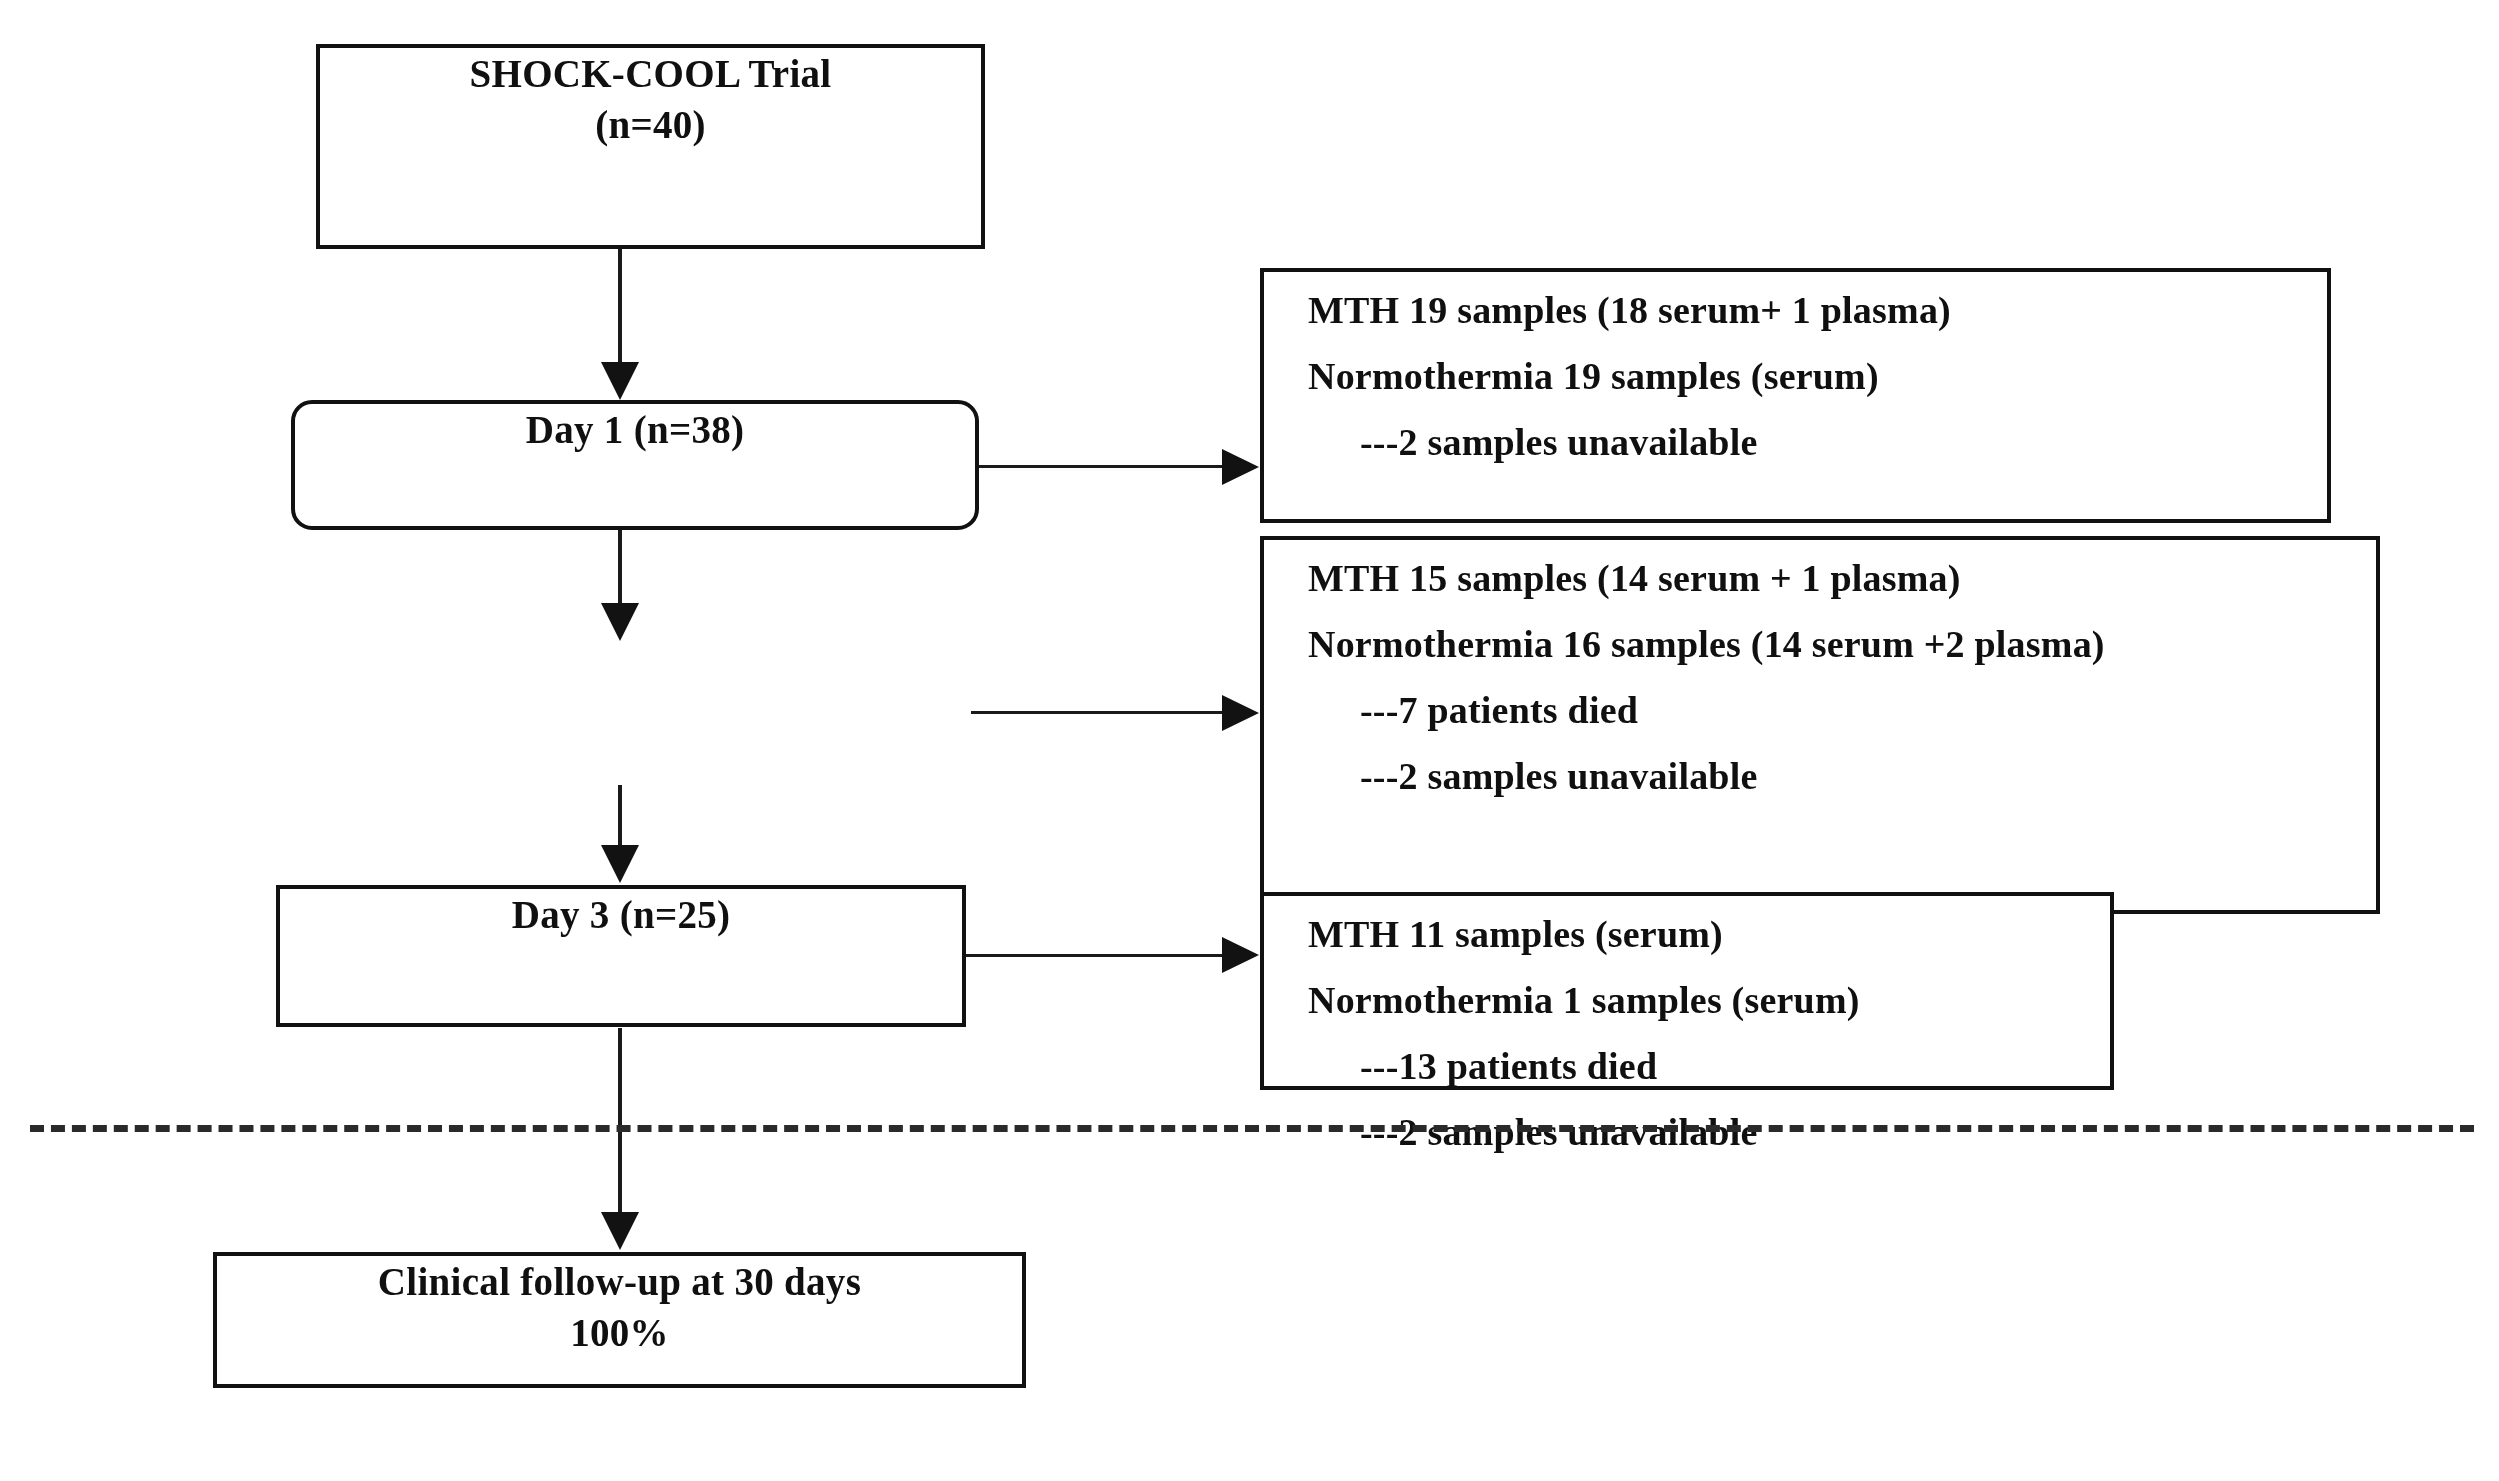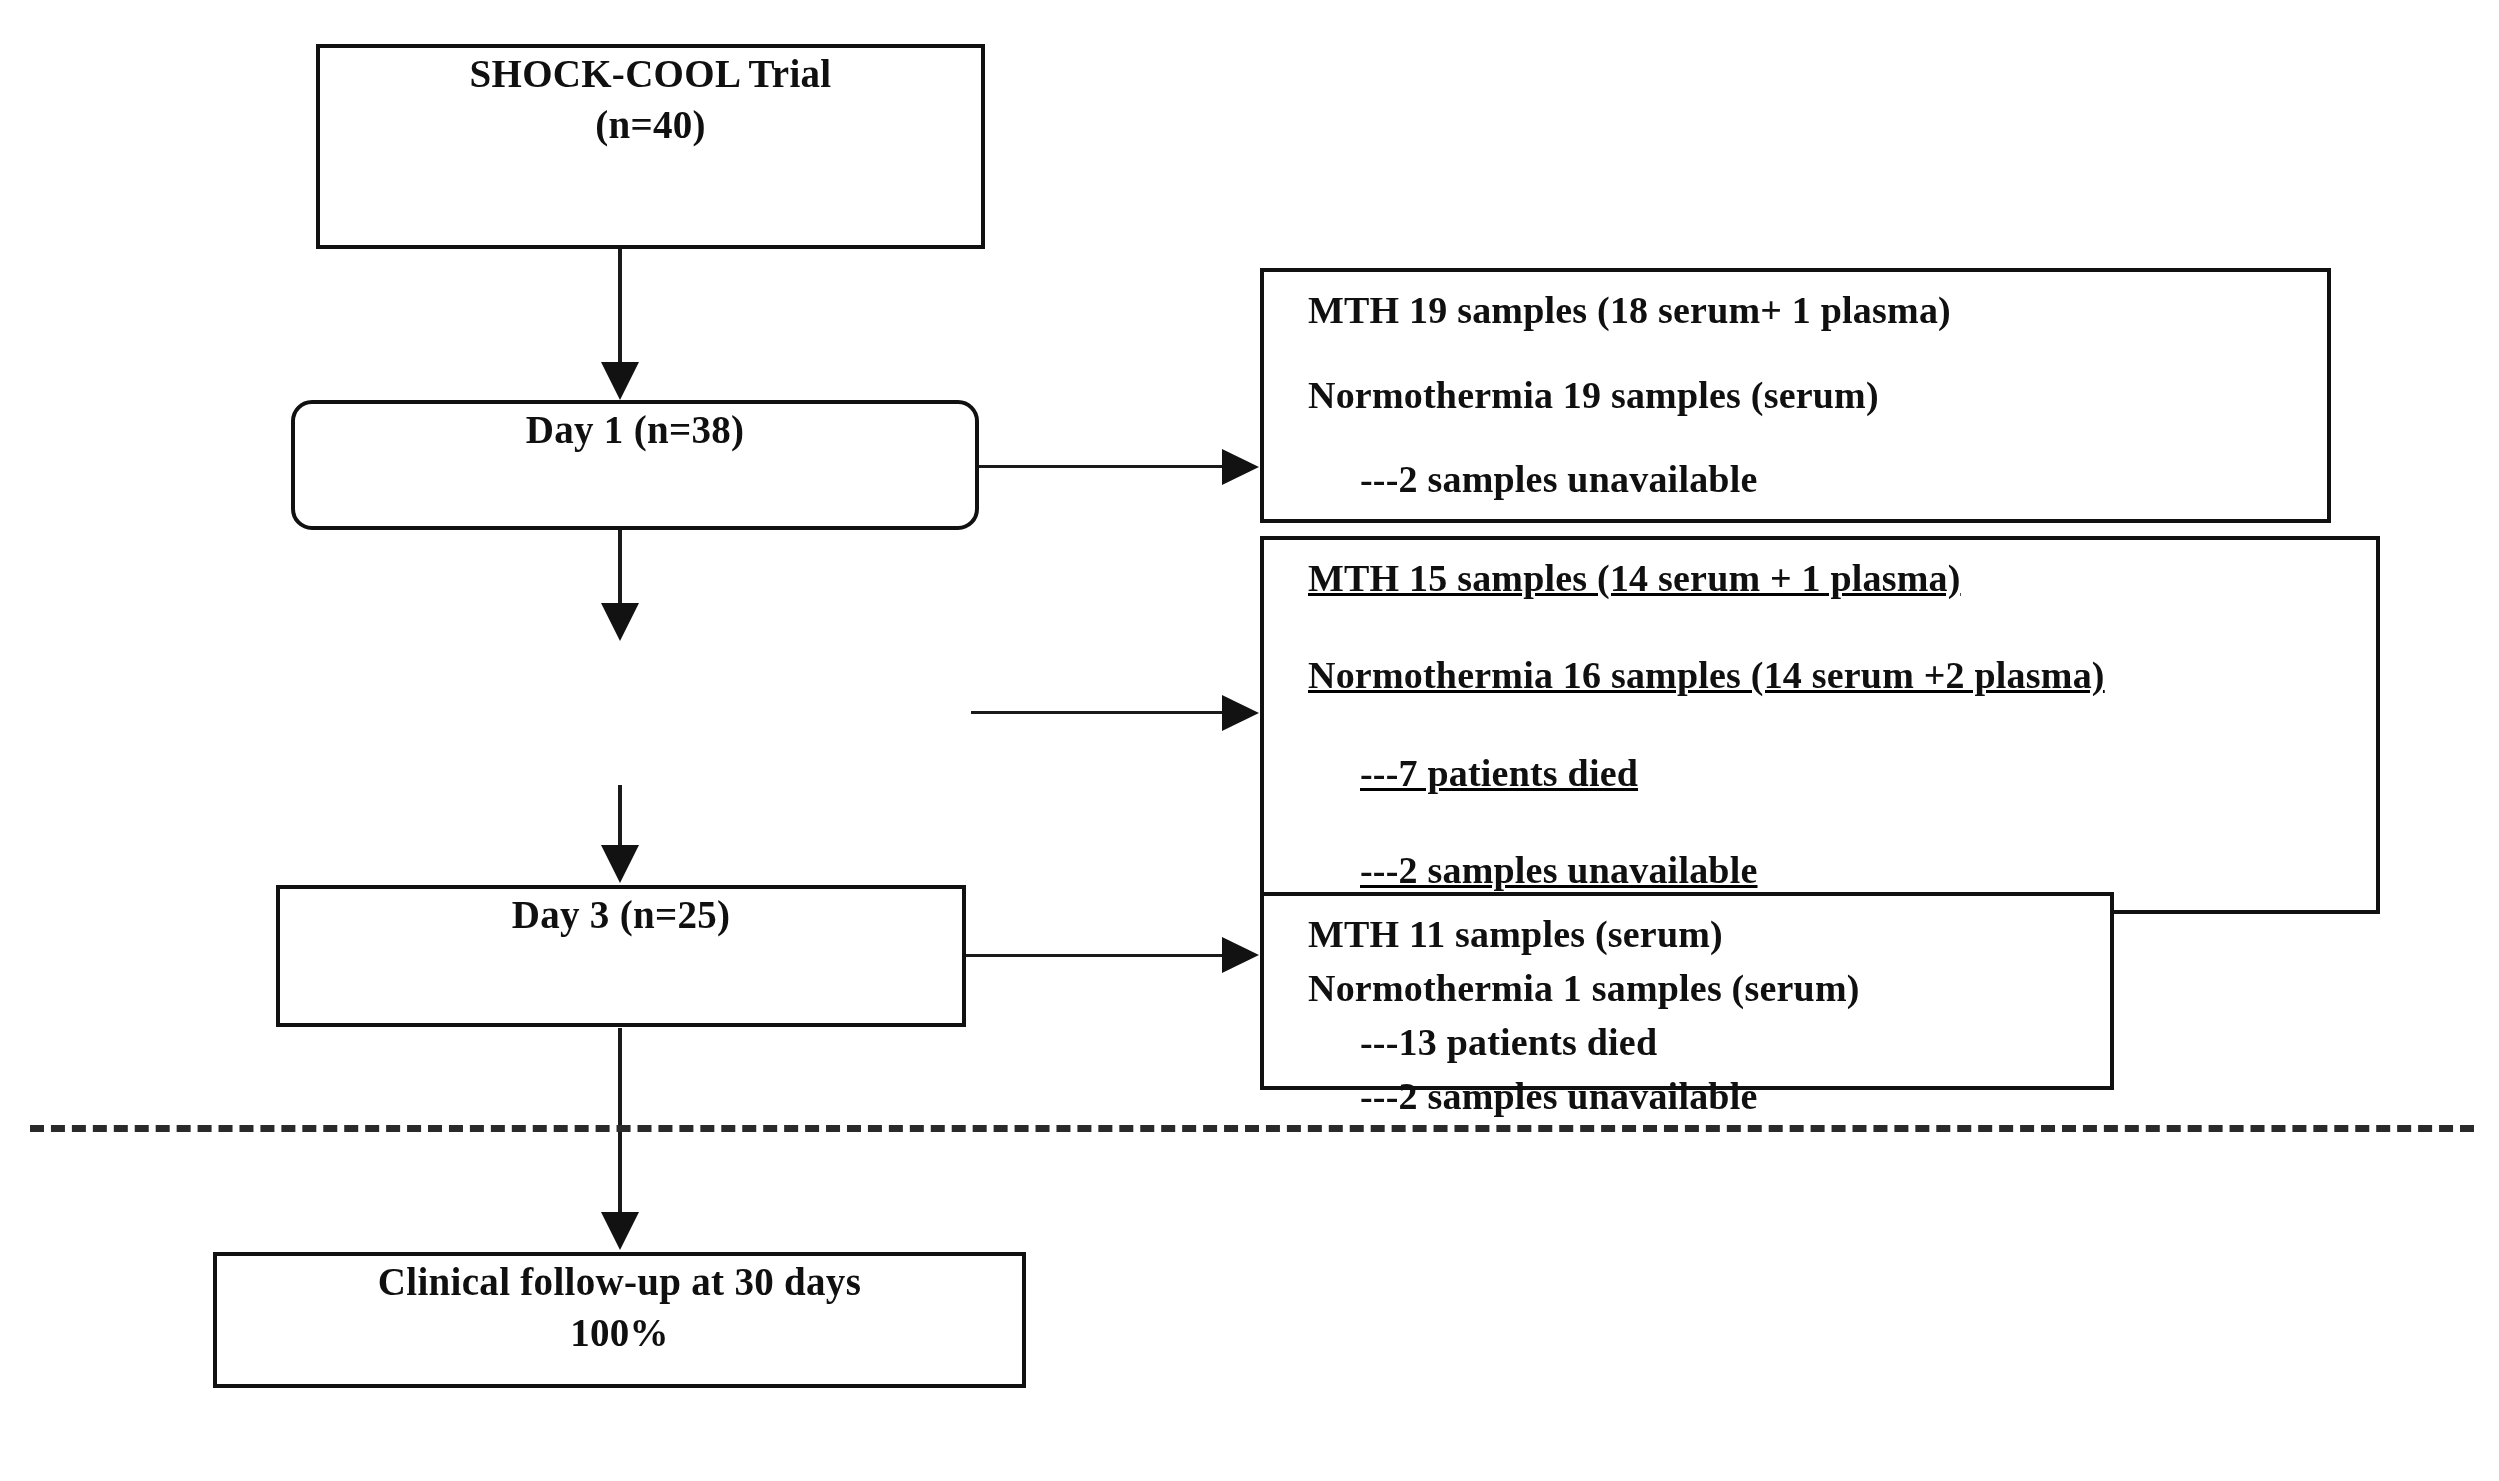--- a/index.html
+++ b/index.html
@@ -48,35 +48,36 @@
   #box-followup .box-text { font-size: 39px; }
 
   
   .detail-box {
     position: absolute;
     box-sizing: border-box;
     background: #ffffff;
     border: 4.2px solid #111111;
     display: flex;
     flex-direction: column;
-    justify-content: space-between;
+    justify-content: flex-start;
     padding: 11.7px 0 11.7px 44px;
+    gap: 12px;
   }
   .detail-box .line {
     font-weight: bold;
     font-size: 38px;
     color: #101010;
     line-height: 1.42;
     white-space: nowrap;
     letter-spacing: 0.2px;
   }
   .detail-box .line.indent { padding-left: 52px; }
 
   #detail-1 { left: 1260px; top: 268px;  width: 1071px; height: 255px; }
-  #detail-2 { left: 1260px; top: 536px;  width: 1120px; height: 378px; text-decoration: underline; }
+  #detail-2 { left: 1260px; top: 536px;  width: 1120px; height: 378px; }
   #detail-3 { left: 1260px; top: 860px; width: 854px; height: 198px; margin-top: 32px; }
 
   
   .v-line {
     position: absolute;
     width: 4.2px;
     background: #1a1a1a;
   }
   .h-line {
     position: absolute;

